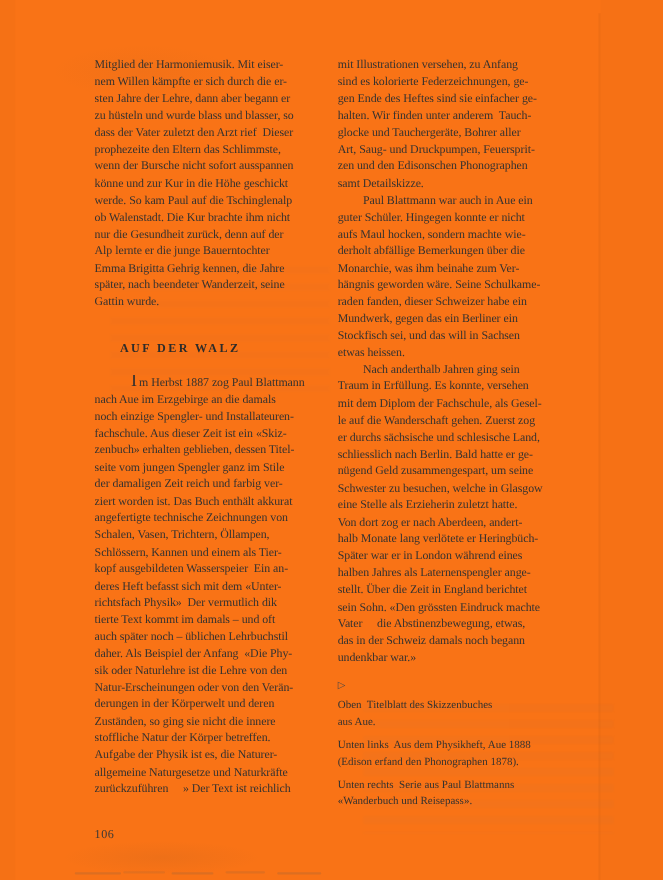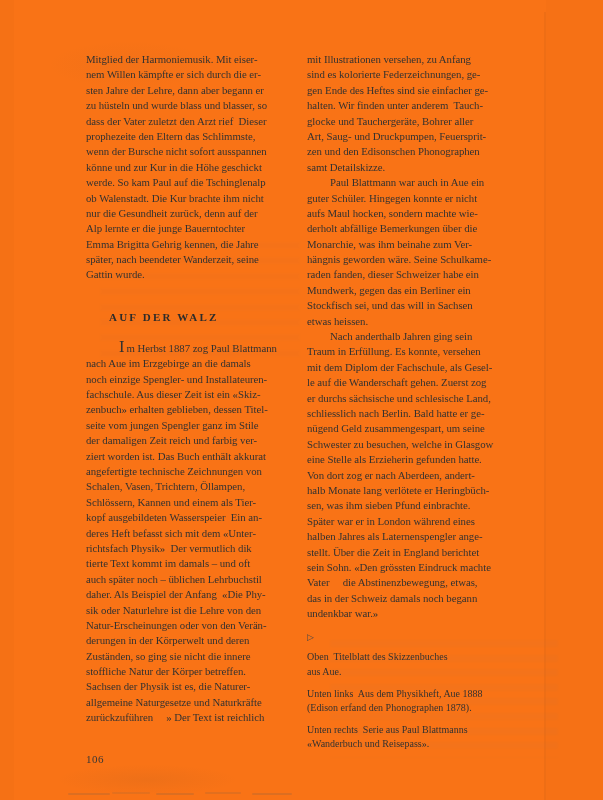--- a/index.html
+++ b/index.html
@@ -118,21 +118,21 @@
           <div class="tline">deres Heft befasst sich mit dem «Unter-</div>
           <div class="tline">richtsfach Physik»&nbsp; Der vermutlich dik</div>
           <div class="tline">tierte Text kommt im damals – und oft</div>
           <div class="tline">auch später noch – üblichen Lehrbuchstil</div>
           <div class="tline">daher. Als Beispiel der Anfang&nbsp; «Die Phy-</div>
           <div class="tline">sik oder Naturlehre ist die Lehre von den</div>
           <div class="tline">Natur-Erscheinungen oder von den Verän-</div>
           <div class="tline">derungen in der Körperwelt und deren</div>
           <div class="tline">Zuständen, so ging sie nicht die innere</div>
           <div class="tline">stoffliche Natur der Körper betreffen.</div>
-          <div class="tline">Sachsen der Physik ist es, die Naturer-</div>
+          <div class="tline">Aufgabe der Physik ist es, die Naturer-</div>
           <div class="tline">allgemeine Naturgesetze und Naturkräfte</div>
           <div class="tline">zurückzuführen &nbsp;&nbsp;&nbsp; » Der Text ist reichlich</div>
         </div>
     </div>
   </div>
 
   <div class="col col-right">
     <div class="para">
         <div class="tline">mit Illustrationen versehen, zu Anfang</div>
         <div class="tline">sind es kolorierte Federzeichnungen, ge-</div>
@@ -157,24 +157,23 @@
       </div>
     <div class="para">
         <div class="tline" style="padding-left: 23px;">Nach anderthalb Jahren ging sein</div>
         <div class="tline">Traum in Erfüllung. Es konnte, versehen</div>
         <div class="tline">mit dem Diplom der Fachschule, als Gesel-</div>
         <div class="tline">le auf die Wanderschaft gehen. Zuerst zog</div>
         <div class="tline">er durchs sächsische und schlesische Land,</div>
         <div class="tline">schliesslich nach Berlin. Bald hatte er ge-</div>
         <div class="tline">nügend Geld zusammengespart, um seine</div>
         <div class="tline">Schwester zu besuchen, welche in Glasgow</div>
-        <div class="tline">eine Stelle als Erzieherin gefunden hatte.</div>
+        <div class="tline">eine Stelle als Erzieherin zuletzt hatte.</div>
         <div class="tline">Von dort zog er nach Aberdeen, andert-</div>
         <div class="tline">halb Monate lang verlötete er Heringbüch-</div>
-        <div class="tline">sen, was ihm sieben Pfund einbrachte.</div>
         <div class="tline">Später war er in London während eines</div>
         <div class="tline">halben Jahres als Laternenspengler ange-</div>
         <div class="tline">stellt. Über die Zeit in England berichtet</div>
         <div class="tline">sein Sohn. «Den grössten Eindruck machte</div>
         <div class="tline">Vater &nbsp;&nbsp;&nbsp; die Abstinenzbewegung, etwas,</div>
         <div class="tline">das in der Schweiz damals noch begann</div>
         <div class="tline flush">undenkbar war.»</div>
       </div>
 
     <div class="caption-marker">▷</div>

